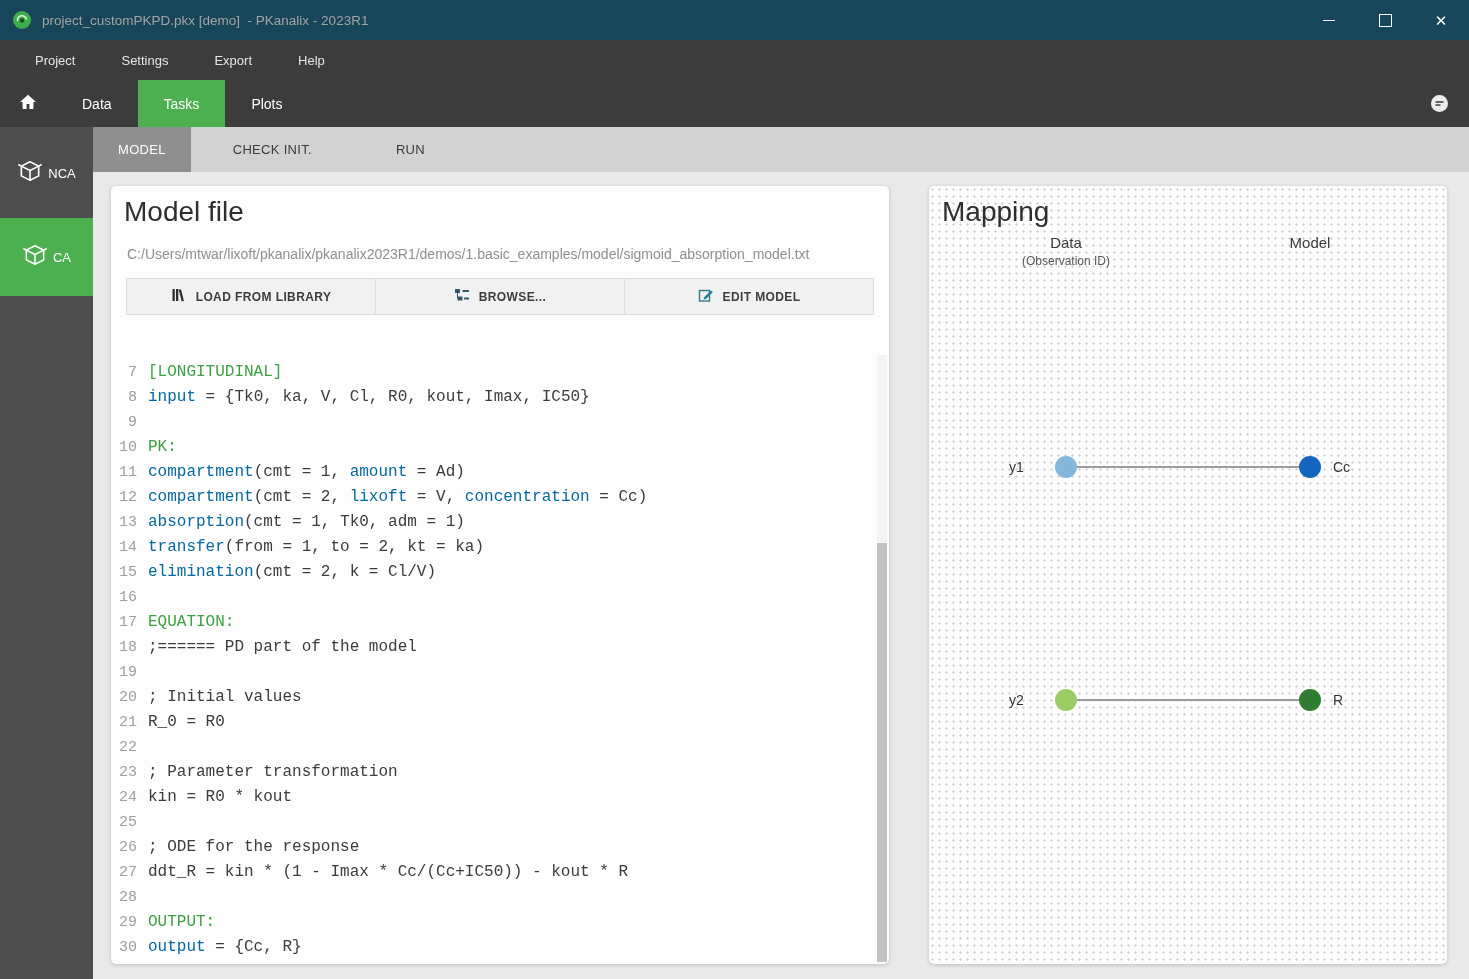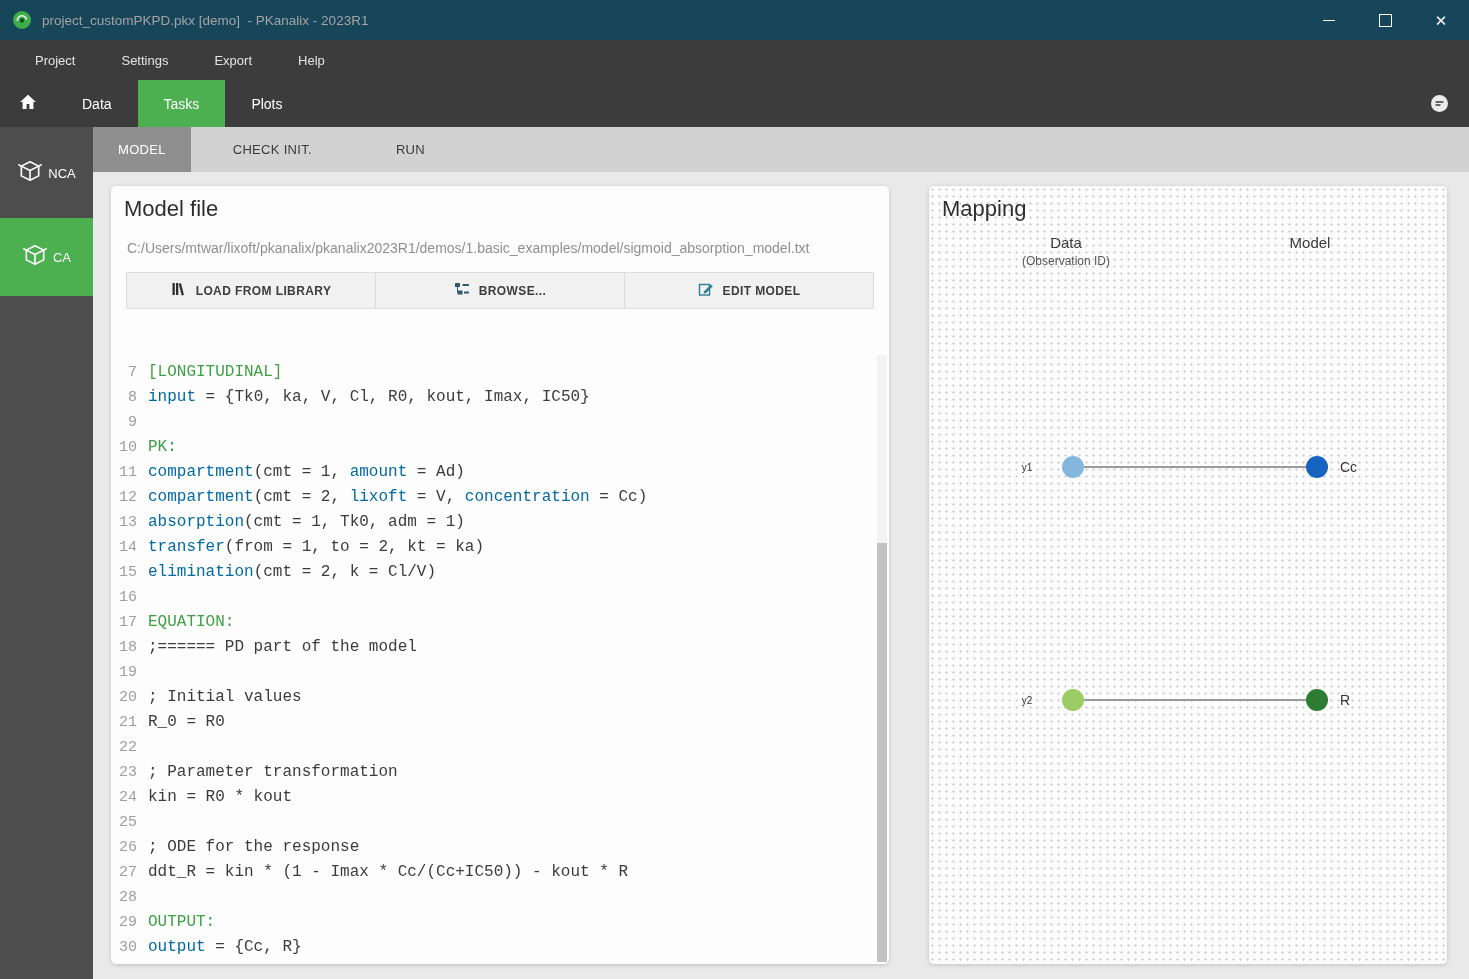--- a/index.html
+++ b/index.html
@@ -36,21 +36,21 @@
   
   .subtabs{position:absolute;left:93px;top:127px;right:0;height:45px;background:#d2d2d2;display:flex}
   .task-tab{padding:0 42px;display:flex;align-items:center;font-size:13px;color:#3a3a3a;letter-spacing:.3px}
   .task-tab.active{background:#8f8f8f;color:#fff;padding:0 25px}
 
   
   .card{position:absolute;background:#fdfdfd;border-radius:5px;box-shadow:0 1px 4px rgba(0,0,0,.18)}
   #model-card{left:111px;top:186px;width:778px;height:778px;overflow:hidden}
   #mapping-card{left:929px;top:186px;width:518px;height:778px;overflow:hidden;
     background-image:radial-gradient(#d6d6d6 1px,transparent 1.3px);background-size:7px 7px}
-  .card-title{font-size:22px;color:#2e2e2e;padding:10px 8px 0 13px}
+  .card-title{font-size:28px;color:#2e2e2e;padding:10px 8px 0 13px}
 
   
   .file-path{font-size:14px;color:#8f8f8f;margin:18px 0 0 16px;white-space:nowrap}
   .btn-row{display:flex;margin:16px 15px 0 15px}
   .mf-btn{flex:1;height:35px;background:#f1f1f1;border:1px solid #dcdcdc;display:flex;align-items:center;justify-content:center;gap:9px;font-size:12px;font-weight:bold;letter-spacing:.4px;color:#3d3d3d;cursor:default}
   .mf-btn + .mf-btn{border-left:none}
   .mf-btn svg{flex:none}
 
   
   .editor{position:absolute;left:0;top:169px;right:14px;bottom:0;padding-top:5px;font-family:"Liberation Mono","DejaVu Sans Mono",monospace;overflow:hidden}
@@ -63,21 +63,21 @@
   .scrollbar{position:absolute;top:169px;right:2px;bottom:2px;width:10px;background:#f3f3f3}
   .scroll-thumb{position:absolute;left:0;width:100%;top:31%;height:69%;background:#c2c2c2}
 
   
   .map-header{position:absolute;top:48px;text-align:center;color:#3a3a3a}
   #hdr-data{left:37px;width:200px}
   #hdr-model{left:281px;width:200px}
   .hdr-main{font-size:15px}
   .hdr-sub{font-size:12px;color:#555;margin-top:3px}
   .map-row{position:absolute;left:80px;width:362px;height:32px;display:flex;align-items:center}
-  .map-row .dlabel{width:36px;text-align:center;font-size:10px;color:#333;margin-right:17px}
+  .map-row .dlabel{width:36px;text-align:left;font-size:14px;color:#333;margin-right:10px}
   .map-node{width:22px;height:22px;border-radius:50%;flex:none}
   .map-conn{width:222px;height:2px;background:#9b9b9b}
   .map-row .mlabel{margin-left:12px;font-size:14px;color:#333}
 </style>
 </head>
 <body>
 
 <div class="titlebar">
   <span class="logo">
     <svg width="20" height="20" viewBox="0 0 20 20">

